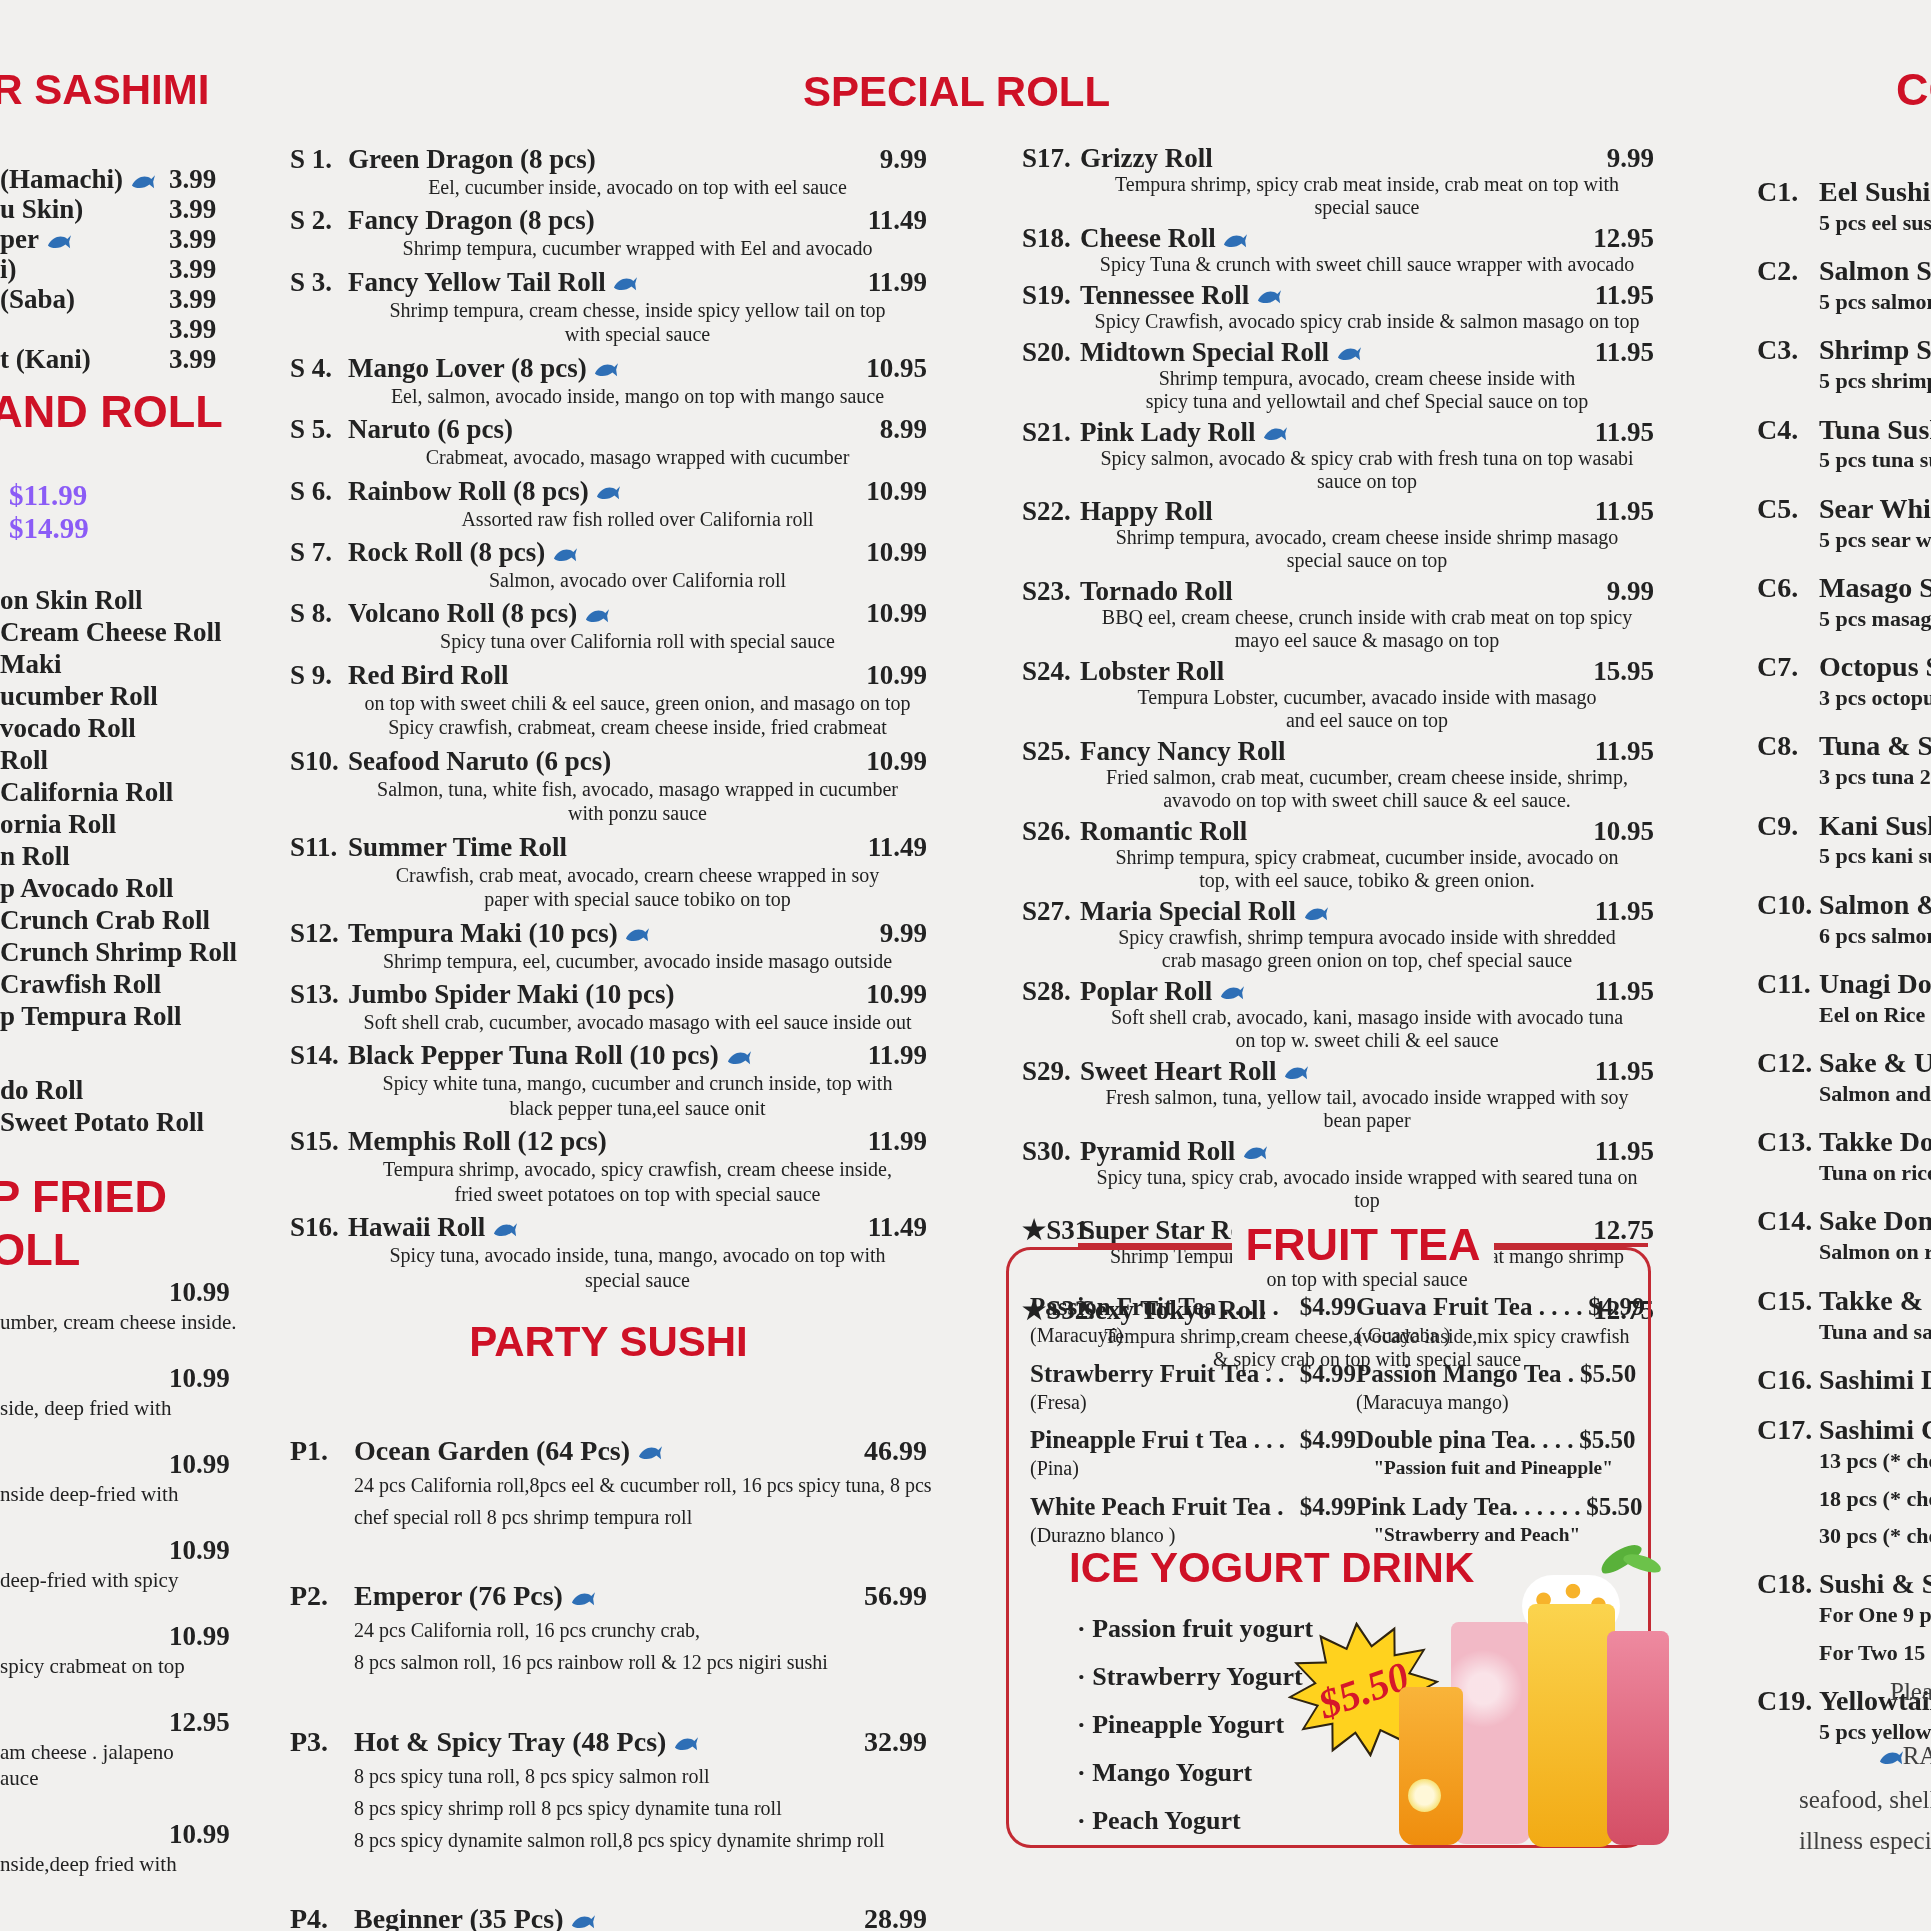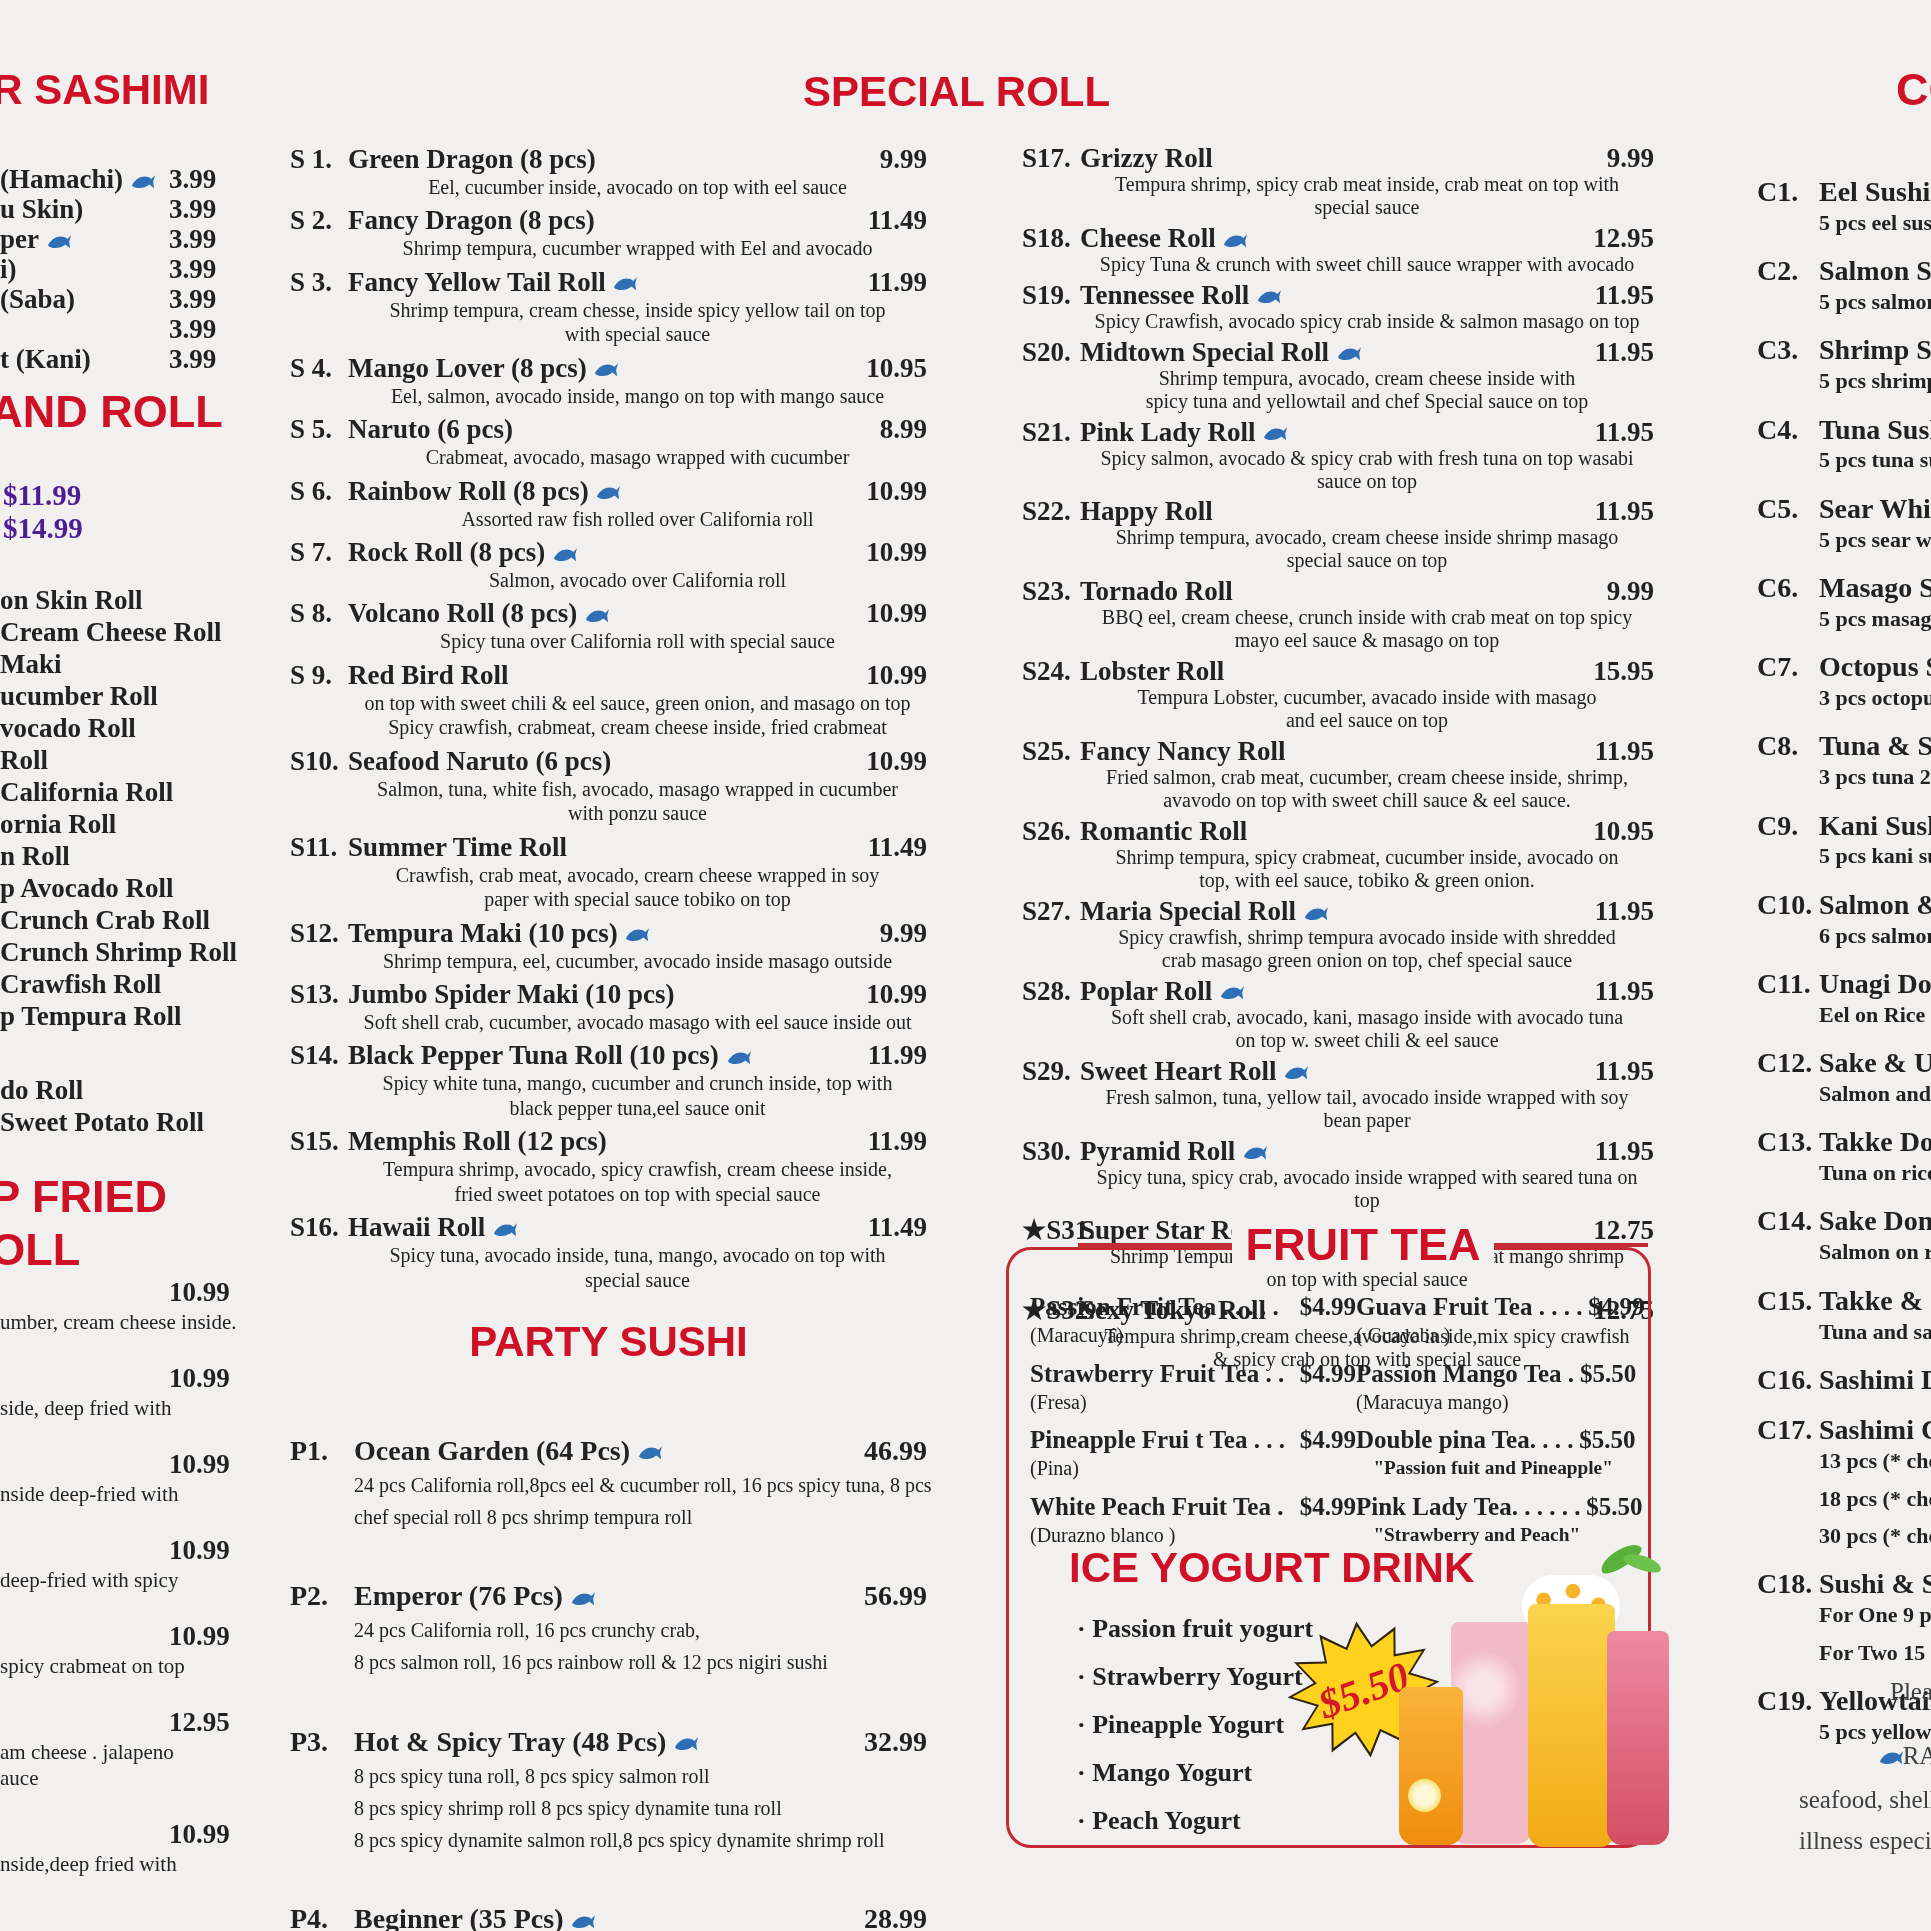--- a/index.html
+++ b/index.html
@@ -13,21 +13,21 @@
     font-family:"Liberation Sans", sans-serif;
     font-weight:800;color:#ce1126;letter-spacing:0px;white-space:nowrap;
   }
   
   #col1{left:0;width:319px;height:1931px;}
   #sashimi-hdr{position:absolute;left:-7.7px;top:66px;font-size:42px;}
   #sashimi-list{position:absolute;left:0;top:164px;width:319px;}
   .sa-row{position:relative;height:30px;font-size:27px;font-weight:600;white-space:nowrap;}
   .sa-price{position:absolute;left:169px;top:0;}
   #handroll-hdr{position:absolute;left:-9.7px;top:386px;font-size:45px;}
-  #red-prices{position:absolute;left:3px;top:479px;font-size:29px;font-weight:700;color:#4c1d95;line-height:33px;white-space:nowrap;}
+  #red-prices{position:absolute;left:9px;top:479px;font-size:29px;font-weight:700;color:#8b5cf6;line-height:33px;white-space:nowrap;}
   #roll-list-a,#roll-list-b{position:absolute;left:0;width:328px;font-size:27px;font-weight:600;line-height:32px;white-space:nowrap;}
   #roll-list-a{top:584px;font-family:Liberation Serif, serif;}
   #roll-list-b{top:1074px;}
   #fried-hdr{position:absolute;left:-9.7px;top:1170px;font-size:45px;line-height:53px;}
   #fried-list{position:absolute;left:0;top:1276px;width:319px;}
   .fr-item{margin-bottom:27px;}
   .fr-price{padding-left:169px;font-size:27px;font-weight:600;line-height:33px;}
   .fr-desc{font-size:21px;line-height:26px;white-space:nowrap;}
   
   #special-title{position:absolute;left:628px;top:68px;width:657px;text-align:center;font-size:42px;}

